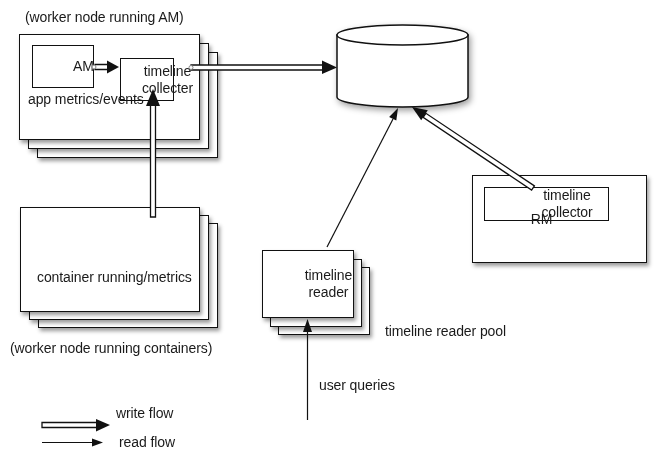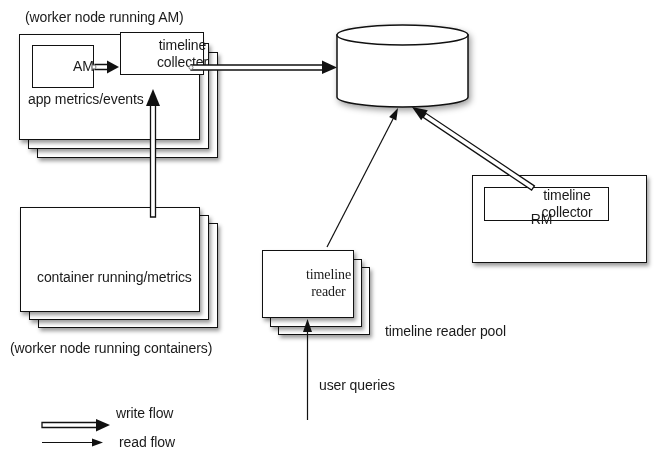--- a/index.html
+++ b/index.html
@@ -5,21 +5,21 @@
   html,body{margin:0;padding:0;background:#ffffff;}
   .canvas{
     position:relative;width:666px;height:468px;background:#ffffff;overflow:hidden;
     font-family:"Liberation Sans","DejaVu Sans",sans-serif;color:#1a1a1a;
     font-size:14px;letter-spacing:-0.1px;
   }
   .lbl{position:absolute;white-space:nowrap;line-height:1.15;}
   .box{
     position:absolute;background:#ffffff;border:1.5px solid #111111;box-sizing:border-box;
   }
-  .shadow{box-shadow:2px 3px 4px rgba(0,0,0,0.40);font-family:Liberation Serif, serif;}
+  .shadow{box-shadow:2px 3px 4px rgba(0,0,0,0.40);}
   .node{
     display:flex;align-items:center;justify-content:center;text-align:center;line-height:1.2;padding-left:41px;
   }
   .arrow-layer{position:absolute;left:0;top:0;pointer-events:none;}
   .cyl{position:absolute;filter:drop-shadow(2px 3px 3px rgba(0,0,0,0.38));}
   .cyl path,.cyl ellipse{fill:#ffffff;stroke:#111111;stroke-width:1.5;}
   .write-shaft{fill:#ffffff;stroke:#111111;stroke-width:1.3;}
   .head{fill:#111111;stroke:none;}
   .read-line{stroke:#111111;stroke-width:1.2;fill:none;}
   .dot{fill:#ffffff;stroke:#8a8a8a;stroke-width:1;}
@@ -30,21 +30,21 @@
 <div class="canvas">
 
   <div class="lbl" style="left:25px;top:9px">(worker node running AM)</div>
 
   <div class="box shadow" style="left:37px;top:52px;width:181px;height:106px"></div>
   <div class="box shadow" style="left:28px;top:43px;width:181px;height:106px"></div>
   <div class="box shadow" style="left:19px;top:34px;width:181px;height:106px"></div>
   <div class="box node" style="left:32px;top:45px;width:62px;height:43px">
     <span>AM</span>
   </div>
-  <div class="box node" style="left:120px;top:32px;width:84px;height:43px">
+  <div class="box node" style="left:120px;top:58px;width:54px;height:43px">
     <span style="width:62px">timeline collecter</span>
   </div>
   <div class="lbl" style="left:28px;top:91px">app metrics/events</div>
 
   <div class="box shadow" style="left:38px;top:223px;width:180px;height:105px"></div>
   <div class="box shadow" style="left:29px;top:215px;width:180px;height:105px"></div>
   <div class="box shadow" style="left:20px;top:207px;width:180px;height:105px"></div>
   <div class="lbl" style="left:37px;top:269px">container running/metrics</div>
   <div class="lbl" style="left:10px;top:340px">(worker node running containers)</div>
 

